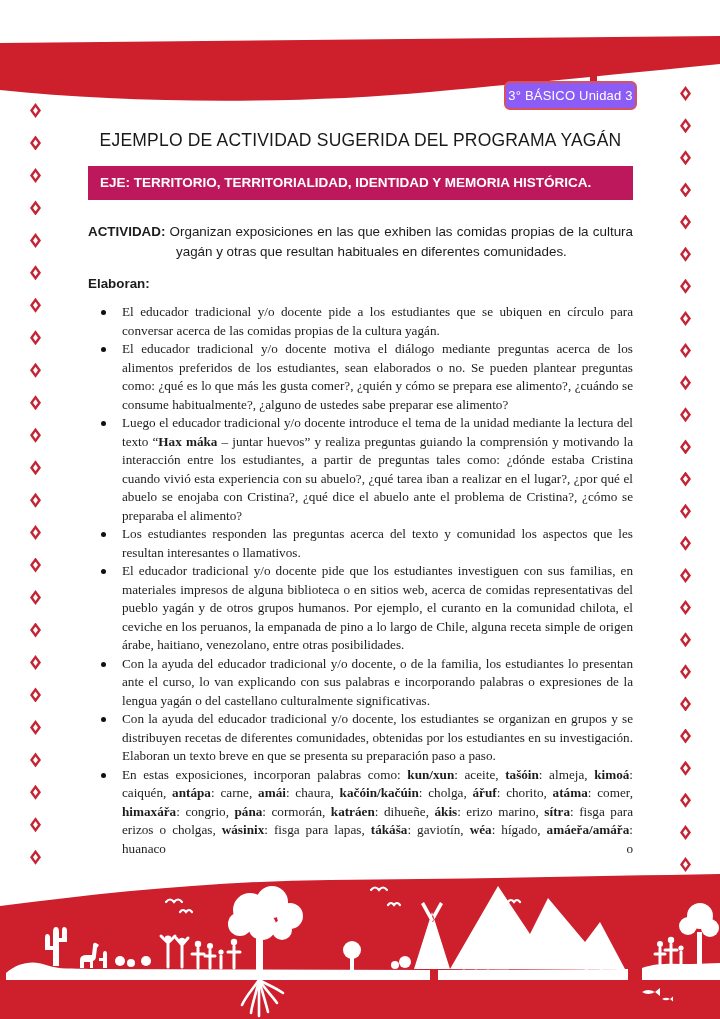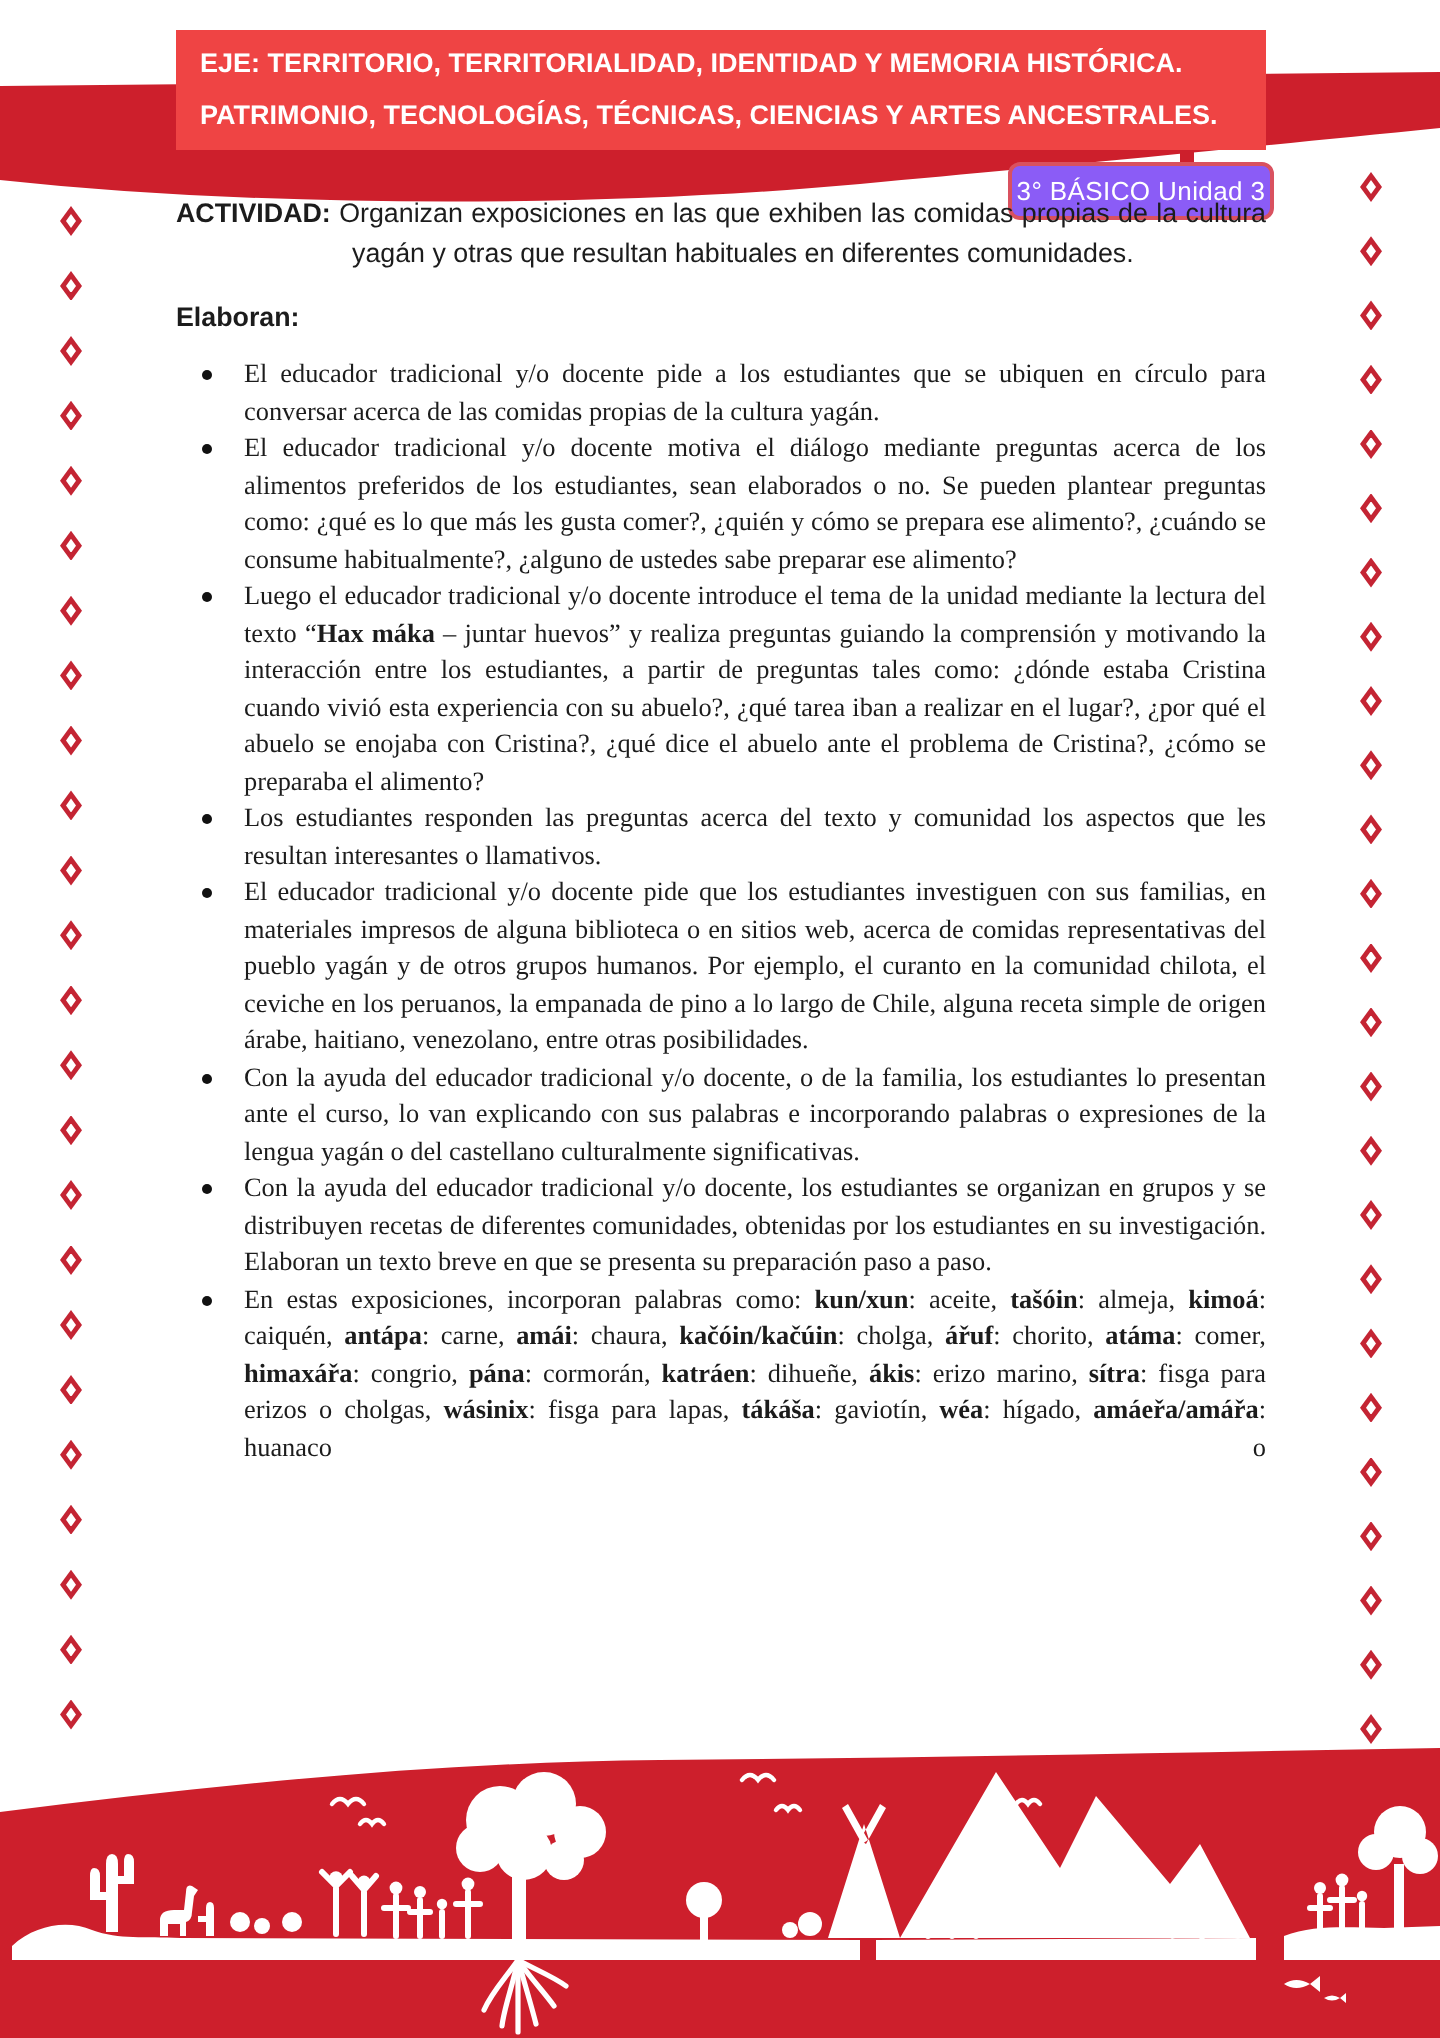--- a/index.html
+++ b/index.html
@@ -25,21 +25,21 @@
     background:#c42433;clip-path:polygon(50% 0,100% 50%,50% 100%,0 50%);}
   .diamond::after{content:"";position:absolute;left:3px;right:3px;top:4px;bottom:4px;
     background:#ffffff;clip-path:polygon(50% 0,100% 50%,50% 100%,0 50%);}
   
   .content{position:absolute;left:88px;top:0;width:545px;}
   .page-title{
     margin:129px 0 0 0;font-size:17.5px;line-height:22px;font-weight:400;
     text-align:center;color:#1a1a1a;letter-spacing:.2px;
   }
   .eje-box{
-    margin-top:15px;background:#ef4444;color:#ffffff;
+    margin-top:15px;background:#be185d;color:#ffffff;
     padding:4px 12px;font-weight:700;font-size:13.5px;line-height:26px;
   }
   .actividad{
     margin-top:22px;font-size:13.4px;line-height:20px;text-align:justify;
     padding-left:88px;text-indent:-88px;
   }
   .actividad .label{font-weight:700;}
   .ejemplos{margin-top:14px;font-size:13.4px;font-weight:700;}
   .bullet-list{
     margin:12px 0 0 0;padding:0;list-style:none;
@@ -117,24 +117,24 @@
       <div class="diamond"></div>
       <div class="diamond"></div>
       <div class="diamond"></div>
       <div class="diamond"></div>
       <div class="diamond"></div>
       <div class="diamond"></div>
     </div>
 
   <div class="content">
 
+    <h1 class="page-title">EJEMPLO DE ACTIVIDAD SUGERIDA DEL PROGRAMA YAGÁN</h1>
 
     <div class="eje-box">
       <div>EJE: TERRITORIO, TERRITORIALIDAD, IDENTIDAD Y MEMORIA HISTÓRICA.</div>
-      <div>PATRIMONIO, TECNOLOGÍAS, TÉCNICAS, CIENCIAS Y ARTES ANCESTRALES.</div>
     </div>
 
     <p class="actividad"><span class="label">ACTIVIDAD:</span><span> Organizan exposiciones en las que exhiben las comidas propias de la cultura yagán y otras que resultan habituales en diferentes comunidades.</span></p>
 
     <div class="ejemplos">Elaboran:</div>
 
     <ul class="bullet-list">
       <li><span>El educador tradicional y/o docente pide a los estudiantes que se ubiquen en círculo para conversar acerca de las comidas propias de la cultura yagán.</span></li>
       <li><span>El educador tradicional y/o docente motiva el diálogo mediante preguntas acerca de los alimentos preferidos de los estudiantes, sean elaborados o no. Se pueden plantear preguntas como: ¿qué es lo que más les gusta comer?, ¿quién y cómo se prepara ese alimento?, ¿cuándo se consume habitualmente?, ¿alguno de ustedes sabe preparar ese alimento?</span></li>
       <li><span>Luego el educador tradicional y/o docente introduce el tema de la unidad mediante la lectura del texto “</span><span class="b">Hax máka</span><span> – juntar huevos” y realiza preguntas guiando la comprensión y motivando la interacción entre los estudiantes, a partir de preguntas tales como: ¿dónde estaba Cristina cuando vivió esta experiencia con su abuelo?, ¿qué tarea iban a realizar en el lugar?, ¿por qué el abuelo se enojaba con Cristina?, ¿qué dice el abuelo ante el problema de Cristina?, ¿cómo se preparaba el alimento?</span></li>

